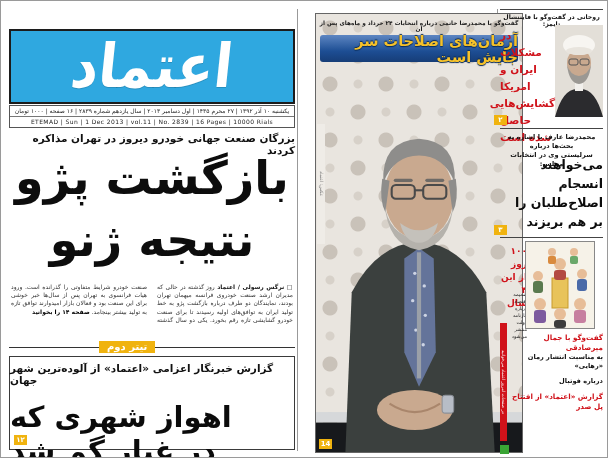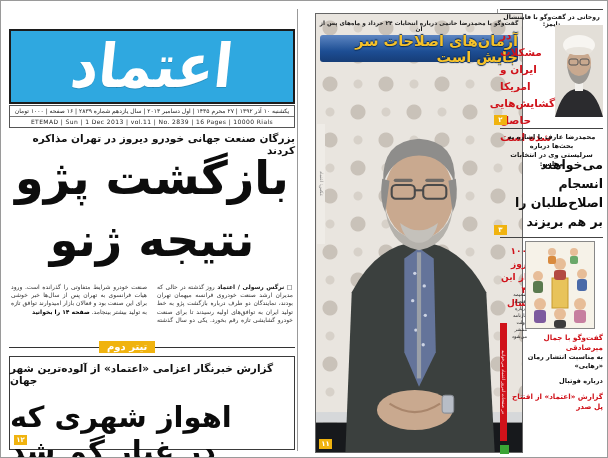--- a/index.html
+++ b/index.html
@@ -159,21 +159,21 @@
 
         <rect x="74" y="70" width="18" height="3" rx="1.5" fill="#6e6a66"></rect>
         <rect x="104" y="70" width="18" height="3" rx="1.5" fill="#6e6a66"></rect>
 
         <ellipse cx="94" cy="290" rx="36" ry="19" fill="#c9a98f"></ellipse>
         <path d="M70 284 Q94 300 118 284" stroke="#a9866c" stroke-width="2" fill="none"></path>
         <rect x="120" y="276" width="11" height="17" rx="3" fill="#b7bdc6" stroke="#8b9098"></rect>
       </svg>
     </div>
     <div class="photo-credit">عکس: اعتماد</div>
-    <span class="badge" style="left:3px;bottom:3px;">۱۱</span>
+    <span class="badge" style="left:3px;bottom:3px;">14</span>
   </div>
 
   <div class="abs sidebar">
 
     <div class="sb-rule" style="top:0;"></div>
     <div class="rouh-kick">روحانی در گفت‌وگو با فایننشال تایمز:</div>
     <div class="rouh-photo">
       <svg viewBox="0 0 48 92">
         <rect x="0" y="0" width="48" height="92" fill="#e3dfd8"></rect>
         <path d="M0 92 Q8 62 24 64 Q40 62 48 92 Z" fill="#2b2b2e"></path>

